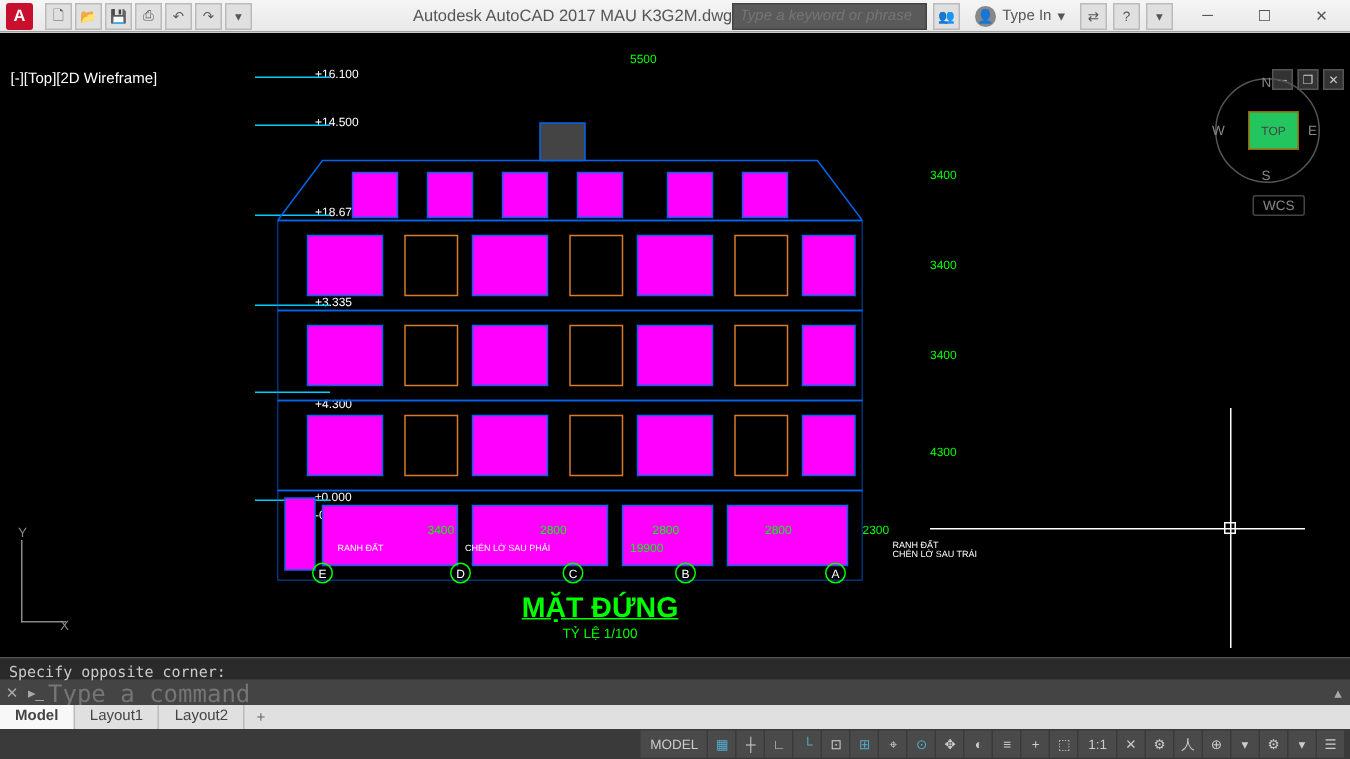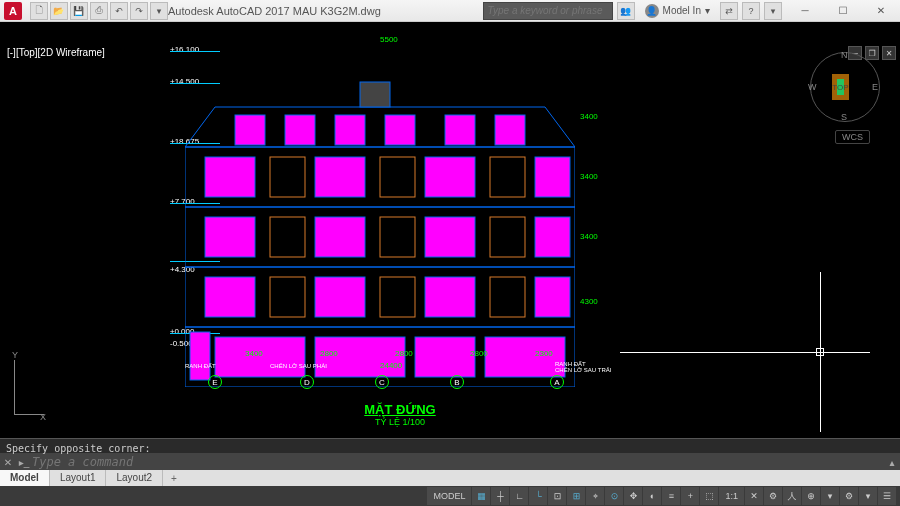--- a/index.html
+++ b/index.html
@@ -3,21 +3,21 @@
 <meta charset="utf-8">
 <style>
 * { margin: 0; padding: 0; box-sizing: border-box; }
 body { width: 900px; height: 506px; background: #000; font-family: "Segoe UI", Arial, sans-serif; font-size: 10px; color: #ccc; overflow: hidden; position: relative; }
 
 
 .titlebar { height: 22px; background: linear-gradient(#f5f5f5,#e8e8e8); display: flex; align-items: center; border-bottom: 1px solid #ccc; }
 .app-icon { width: 18px; height: 18px; margin: 0 4px; background: #c8102e; color: #fff; font-weight: bold; display: flex; align-items: center; justify-content: center; font-size: 11px; border-radius: 2px; }
 .qat { display: flex; gap: 2px; margin-left: 4px; }
 .qat-btn { width: 18px; height: 18px; background: #e0e0e0; border: 1px solid #bbb; display: flex; align-items: center; justify-content: center; font-size: 9px; color: #555; cursor: pointer; }
-.title-text { flex: 1; text-align: left; color: #555; font-size: 11px; }
+.title-text { flex: 1; text-align: right; color: #555; font-size: 11px; }
 .title-right { display: flex; align-items: center; gap: 4px; margin-right: 4px; }
 .search-box { width: 130px; height: 18px; background: #5a5a5a; border: 1px solid #444; color: #aaa; padding: 0 4px; font-size: 10px; font-style: italic; }
 .signin { display: flex; align-items: center; gap: 4px; color: #555; font-size: 10px; padding: 0 6px; }
 .signin-icon { width: 14px; height: 14px; border-radius: 50%; background: #888; display: flex; align-items: center; justify-content: center; color: #fff; font-size: 9px; }
 .win-btns { display: flex; }
 .win-btn { width: 38px; height: 22px; display: flex; align-items: center; justify-content: center; color: #555; font-size: 10px; cursor: pointer; }
 
 
 .vp-label { position: absolute; top: 24px; left: 4px; color: #fff; font-size: 10px; background: rgba(0,0,0,0.5); padding: 1px 3px; }
 .doc-ctrl { position: absolute; top: 24px; right: 4px; display: flex; gap: 3px; }
@@ -30,31 +30,31 @@
 .watermark { position: absolute; top: 20px; left: 0; z-index: 5; }
 .wm-dots { position: relative; width: 140px; height: 50px; margin-left: 60px; }
 .wm-dot { position: absolute; width: 10px; height: 10px; transform: rotate(45deg); }
 .wm-text { font-size: 26px; font-weight: bold; margin-left: 6px; }
 .wm-text .t1 { color: #3a8a3a; }
 .wm-text .t2 { color: #d87b2a; }
 
 
 .drawing { position: absolute; top: 15px; left: 200px; width: 400px; height: 360px; }
 .elev-line { position: absolute; border-top: 1px solid #0cf; }
-.elev-text { position: absolute; color: #fff; font-size: 8px; }
+.elev-text { position: absolute; color: #fff; font-size: 8px; margin-left: 40px; }
 .building { position: absolute; top: 40px; left: -15px; width: 390px; height: 310px; }
 .grid-circle { position: absolute; width: 14px; height: 14px; border: 1px solid #0f0; border-radius: 50%; display: flex; align-items: center; justify-content: center; color: #fff; font-size: 8px; }
 .drawing-title { position: absolute; bottom: -30px; left: 50%; transform: translateX(-50%); text-align: center; }
-.drawing-title .dt1 { color: #0f0; font-size: 13px; font-weight: bold; text-decoration: underline; }
+.drawing-title .dt1 { color: #0f0; font-size: 19px; font-weight: bold; text-decoration: underline; }
 .drawing-title .dt2 { color: #0f0; font-size: 9px; }
 
 
 .viewcube { position: absolute; top: 30px; right: 20px; width: 70px; height: 70px; }
 .vc-compass { position: absolute; width: 70px; height: 70px; border: 1px solid #555; border-radius: 50%; }
-.vc-cube { position: absolute; top: 22px; left: 22px; width: 17px; height: 26px; background: #22c55e; border: 5px solid #a16207; display: flex; align-items: center; justify-content: center; color: #444; font-size: 8px; }
+.vc-cube { position: absolute; top: 22px; left: 22px; width: 34px; height: 26px; background: #22c55e; border: 1px solid #a16207; display: flex; align-items: center; justify-content: center; color: #444; font-size: 8px; }
 .vc-dir { position: absolute; color: #888; font-size: 9px; }
 .wcs { position: absolute; top: 108px; right: 30px; color: #888; font-size: 9px; border: 1px solid #444; padding: 1px 6px; border-radius: 2px; }
 
 
 .crosshair { position: absolute; top: 250px; right: 30px; width: 250px; height: 160px; }
 .ch-h { position: absolute; top: 80px; left: 0; right: 0; border-top: 1px solid #fff; }
 .ch-v { position: absolute; left: 200px; top: 0; bottom: 0; border-left: 1px solid #fff; }
 .ch-box { position: absolute; top: 76px; left: 196px; width: 8px; height: 8px; border: 1px solid #fff; }
 
 
@@ -62,21 +62,21 @@
 .ucs-y { position: absolute; bottom: 110px; left: 12px; }
 .ucs-x { position: absolute; bottom: 48px; left: 40px; }
 .ucs-line { position: absolute; background: #888; }
 
 
 .cmdline { position: absolute; bottom: 36px; left: 0; right: 0; height: 32px; background: #333; border-top: 1px solid #555; }
 .cmd-hist { height: 14px; padding: 4px 6px; color: #ccc; font-size: 10px; font-family: Consolas, monospace; background: #2a2a2a; }
 .cmd-input-row { height: 18px; display: flex; align-items: center; background: #444; }
 .cmd-x { width: 16px; text-align: center; color: #aaa; cursor: pointer; }
 .cmd-prompt { width: 16px; text-align: center; color: #aaa; }
-.cmd-input { flex: 1; background: transparent; border: none; color: #888; font-style: italic; font-size: 12px; font-family: Consolas, monospace; outline: none; }
+.cmd-input { flex: 1; background: transparent; border: none; color: #888; font-size: 16px; font-family: Consolas, monospace; outline: none; }
 
 
 .tabs { position: absolute; bottom: 20px; left: 0; right: 0; height: 16px; background: #e0e0e0; display: flex; align-items: center; }
 .tab { padding: 0 10px; height: 16px; line-height: 16px; font-size: 10px; color: #444; cursor: pointer; border-right: 1px solid #bbb; }
 .tab.active { background: #f8f8f8; font-weight: bold; }
 .tab-add { padding: 0 8px; color: #666; cursor: pointer; }
 
 
 .statusbar { position: absolute; bottom: 0; left: 0; right: 0; height: 20px; background: #3a3a3a; display: flex; align-items: center; justify-content: flex-end; gap: 1px; padding: 0 4px; }
 .sb-btn { height: 18px; min-width: 18px; padding: 0 4px; background: #4a4a4a; color: #ccc; display: flex; align-items: center; justify-content: center; font-size: 9px; cursor: pointer; }
@@ -96,21 +96,21 @@
     <div class="qat-btn">↶</div>
     <div class="qat-btn">↷</div>
     <div class="qat-btn">▾</div>
   </div>
   <div class="title-text">Autodesk AutoCAD 2017    MAU K3G2M.dwg</div>
   <div class="title-right">
     <input class="search-box" placeholder="Type a keyword or phrase" style="">
     <div class="qat-btn">👥</div>
     <div class="signin">
       <span class="signin-icon">👤</span>
-      <span>Model In</span>
+      <span>Type In</span>
       <span>▾</span>
     </div>
     <div class="qat-btn">⇄</div>
     <div class="qat-btn">?</div>
     <div class="qat-btn">▾</div>
   </div>
   <div class="win-btns">
     <div class="win-btn">─</div>
     <div class="win-btn">☐</div>
     <div class="win-btn close">✕</div>
@@ -127,21 +127,21 @@
 
 
   <div class="drawing">
 
     <div class="elev-text" style="top:8px;left:-30px">+16.100</div>
     <div class="elev-line" style="top:14px;left:-30px;width:50px"></div>
     <div class="elev-text" style="top:40px;left:-30px">+14.500</div>
     <div class="elev-line" style="top:46px;left:-30px;width:50px"></div>
     <div class="elev-text" style="top:100px;left:-30px">+18.675</div>
     <div class="elev-line" style="top:106px;left:-30px;width:50px"></div>
-    <div class="elev-text" style="top:160px;left:-30px">+7.700</div>
+    <div class="elev-text" style="top:160px;left:-30px">+3.335</div>
     <div class="elev-line" style="top:166px;left:-30px;width:50px"></div>
     <div class="elev-text" style="top:228px;left:-30px">+4.300</div>
     <div class="elev-line" style="top:224px;left:-30px;width:50px"></div>
     <div class="elev-text" style="top:290px;left:-30px">±0.000</div>
     <div class="elev-line" style="top:296px;left:-30px;width:50px"></div>
     <div class="elev-text" style="top:302px;left:-30px">-0.500</div>
 
     <div class="elev-text" style="top:75px;left:380px;color:#0f0">3400</div>
     <div class="elev-text" style="top:135px;left:380px;color:#0f0">3400</div>
     <div class="elev-text" style="top:195px;left:380px;color:#0f0">3400</div>
@@ -196,21 +196,21 @@
       </svg>
     </div>
 
     <div class="elev-text" style="top:-2px;left:180px;color:#0f0">5500</div>
 
     <div class="elev-text" style="top:312px;left:45px;color:#0f0">3400</div>
     <div class="elev-text" style="top:312px;left:120px;color:#0f0">2800</div>
     <div class="elev-text" style="top:312px;left:195px;color:#0f0">2800</div>
     <div class="elev-text" style="top:312px;left:270px;color:#0f0">2800</div>
     <div class="elev-text" style="top:312px;left:335px;color:#0f0">2300</div>
-    <div class="elev-text" style="top:324px;left:180px;color:#0f0">24400</div>
+    <div class="elev-text" style="top:324px;left:180px;color:#0f0">19900</div>
 
     <div class="elev-text" style="top:326px;left:-15px;font-size:6px">RANH ĐẤT</div>
     <div class="elev-text" style="top:326px;left:70px;font-size:6px">CHÉN LỜ SAU PHẢI</div>
     <div class="elev-text" style="top:324px;left:355px;font-size:6px;white-space:pre">RANH ĐẤT
 CHÉN LỜ SAU TRÁI</div>
 
     <div class="grid-circle" style="top:338px;left:8px">E</div>
     <div class="grid-circle" style="top:338px;left:100px">D</div>
     <div class="grid-circle" style="top:338px;left:175px">C</div>
     <div class="grid-circle" style="top:338px;left:250px">B</div>

